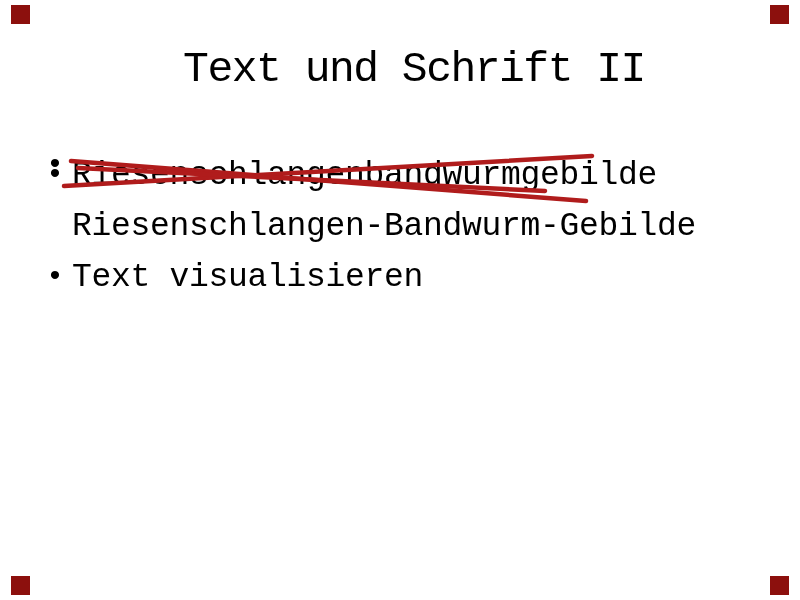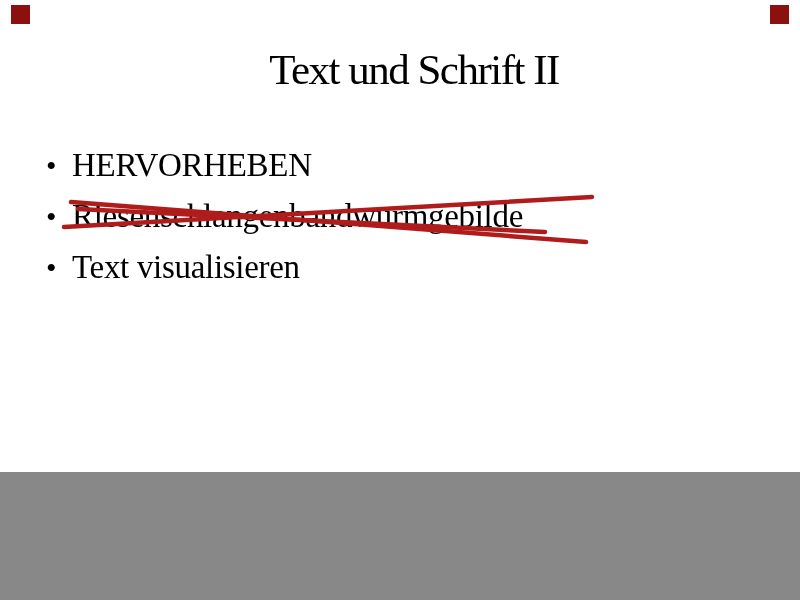--- a/index.html
+++ b/index.html
@@ -3,24 +3,24 @@
 <meta charset="utf-8">
 <style>
   html, body {
     margin: 0;
     padding: 0;
     background: #888;
   }
   .slide {
     position: relative;
     width: 800px;
-    height: 472px;
+    height: 600px;
     background: var(--bg, #ffffff);
     overflow: hidden;
-    font-family: Liberation Serif, serif;
+    font-family: Liberation Mono, monospace;
     color: var(--text-color, #000000);
   }
   
   .corner-mark {
     position: absolute;
     width: 19px;
     height: 19px;
     background: var(--corner-red, #8c100d);
   }
   .corner-tl { left: 11px;  top: 5px; }
@@ -91,34 +91,36 @@
   <div class="corner-mark corner-tr"></div>
   <div class="corner-mark corner-bl"></div>
   <div class="corner-mark corner-br"></div>
 
   <div class="title">Text und Schrift II</div>
 
   <div class="content">
 
     <div class="para">
       <span class="bullet-glyph">•</span>
-      <div class="line">HERVORHEBEN</div>
     </div>
 
     <div class="para">
       <span class="bullet-glyph">•</span>
       <div class="line">Riesenschlangenbandwurmgebilde</div>
       <svg class="cross-svg" viewBox="0 0 545 70" xmlns="http://www.w3.org/2000/svg">
         <line x1="15" y1="16" x2="530" y2="56"></line>
         <line x1="8" y1="41" x2="536" y2="11"></line>
         <line x1="22" y1="23" x2="489" y2="46"></line>
       </svg>
     </div>
 
 
+    <div class="para">
+      <div class="line">Riesenschlangen-Bandwurm-Gebilde</div>
+    </div>
 
     <div class="para">
       <span class="bullet-glyph">•</span>
       <div class="line">Text visualisieren</div>
     </div>
 
   </div>
 </div>
 
 </body></html>

